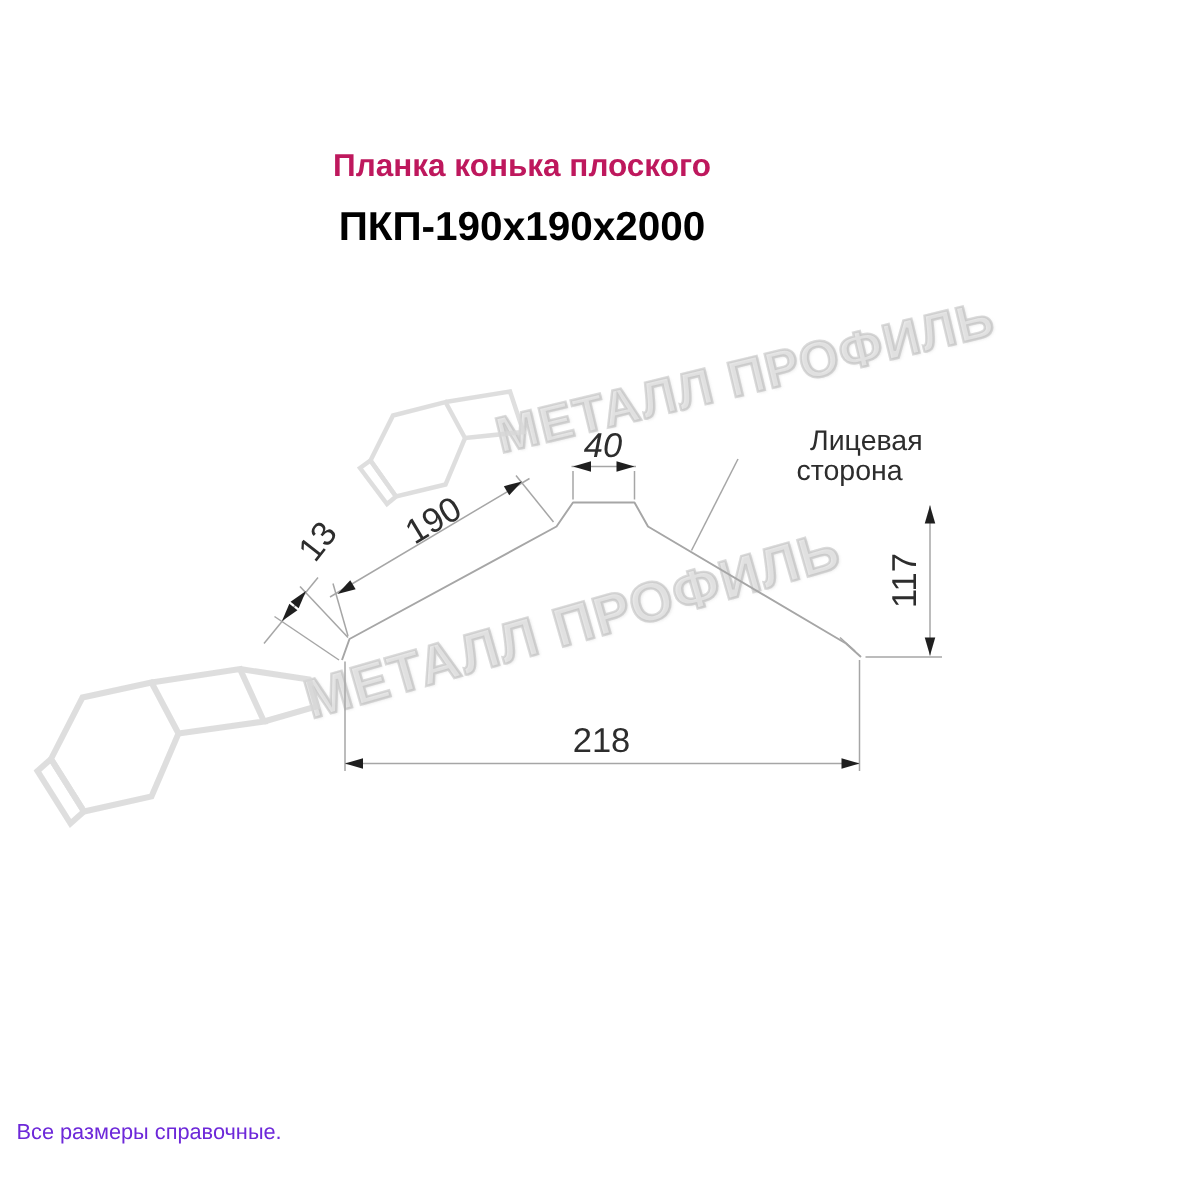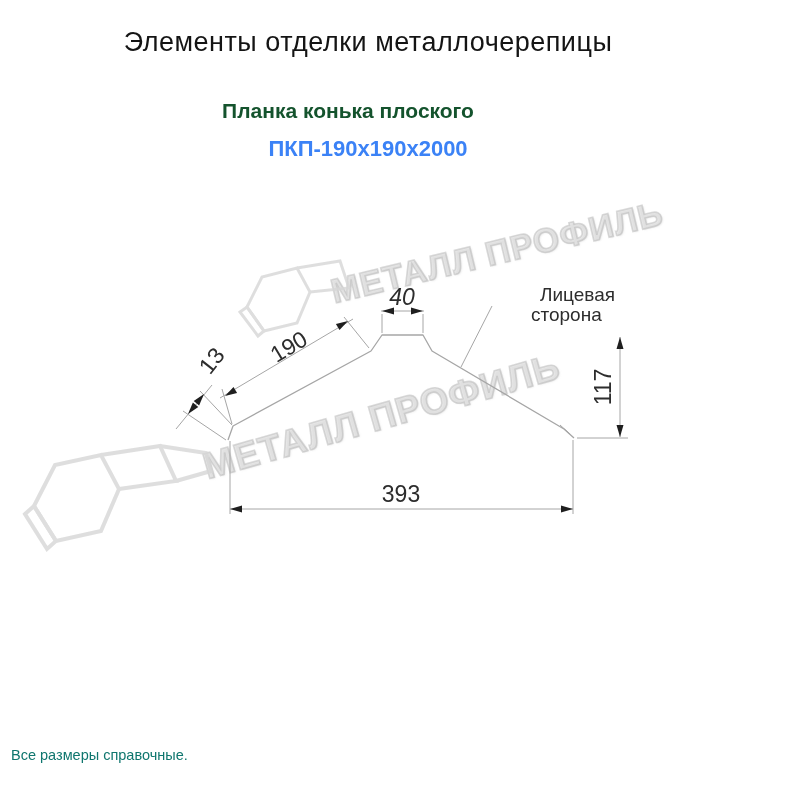--- a/index.html
+++ b/index.html
@@ -7,41 +7,41 @@
     position:relative;width:800px;height:800px;background:#ffffff;overflow:hidden;
     font-family:"Liberation Sans","DejaVu Sans",sans-serif;color:#1a1a1a;
   }
   .abs{position:absolute;}
   .page-title{
     top:27px;left:368px;transform:translateX(-50%);
     font-size:27px;letter-spacing:.5px;color:#141414;white-space:nowrap;
   }
   .product-subtitle{
     top:99px;left:348px;transform:translateX(-50%);
-    font-size:21px;font-weight:bold;color:#14532d;white-space:nowrap;
+    font-size:21px;font-weight:bold;color:#be185d;white-space:nowrap;
   }
   .product-model{
     top:136px;left:348px;transform:translateX(-50%);
-    font-size:22px;font-weight:bold;color:#3b82f6;white-space:nowrap;margin-left:20px;
+    font-size:27px;font-weight:bold;color:#000000;white-space:nowrap;
   }
   .dimlabel{
     font-size:23px;color:#2d2d2d;white-space:nowrap;
     transform:translate(-50%,-50%);
   }
   .dim-40 {left:402px;top:297px;font-style:italic;}
   .dim-190{left:289px;top:347px;transform:translate(-50%,-50%) rotate(-31deg);}
   .dim-13 {left:212px;top:361px;transform:translate(-50%,-50%) rotate(-52deg);}
   .dim-117{left:603px;top:387px;transform:translate(-50%,-50%) rotate(-90deg);}
   .dim-393{left:401px;top:494px;}
   .face-label{
     left:489px;top:285px;font-size:19px;line-height:20px;color:#2d2d2d;white-space:nowrap;margin-left:42px;
   }
   .face-label .l1{padding-left:9px;}
   .footer{
-    left:11px;top:746px;font-size:14.5px;line-height:19px;color:#0f766e;
+    left:11px;top:746px;font-size:14.5px;line-height:19px;color:#6d28d9;
   }
   .wm-text{
     white-space:nowrap;font-weight:bold;letter-spacing:1px;
     color:rgba(210,210,210,0.38);
     -webkit-text-stroke:1.6px rgba(175,175,175,0.45);
     text-shadow:1px 1px 2px rgba(190,190,190,0.35);
     transform-origin:left bottom;
   }
   .wm-1{left:336px;top:272px;font-size:34px;transform:rotate(-13.5deg);}
   .wm-2{left:210px;top:446px;font-size:37px;transform:rotate(-16deg);}
@@ -109,29 +109,28 @@
       <polygon points="348,321 339.5,330.1 335.9,324.1"></polygon>
       <polygon points="204,394 199.1,405.5 193.7,401.1"></polygon>
       <polygon points="188,414 192.9,402.5 198.3,406.9"></polygon>
       <polygon points="620,337 616.5,349 623.5,349"></polygon>
       <polygon points="620,437 616.5,425 623.5,425"></polygon>
       <polygon points="230,509 242,505.5 242,512.5"></polygon>
       <polygon points="573,509 561,505.5 561,512.5"></polygon>
     </g>
   </svg>
 
-  <div class="abs page-title">Элементы отделки металлочерепицы</div>
   <div class="abs product-subtitle">Планка конька плоского</div>
   <div class="abs product-model">ПКП-190х190х2000</div>
 
   <div class="abs dimlabel dim-40">40</div>
   <div class="abs dimlabel dim-190">190</div>
   <div class="abs dimlabel dim-13">13</div>
   <div class="abs dimlabel dim-117">117</div>
-  <div class="abs dimlabel dim-393">393</div>
+  <div class="abs dimlabel dim-393">218</div>
 
   <div class="abs face-label">
     <div class="l1">Лицевая</div>
     <div class="l2">сторона</div>
   </div>
 
   <div class="abs footer">
     <div>Все размеры справочные.</div>
   </div>
 

